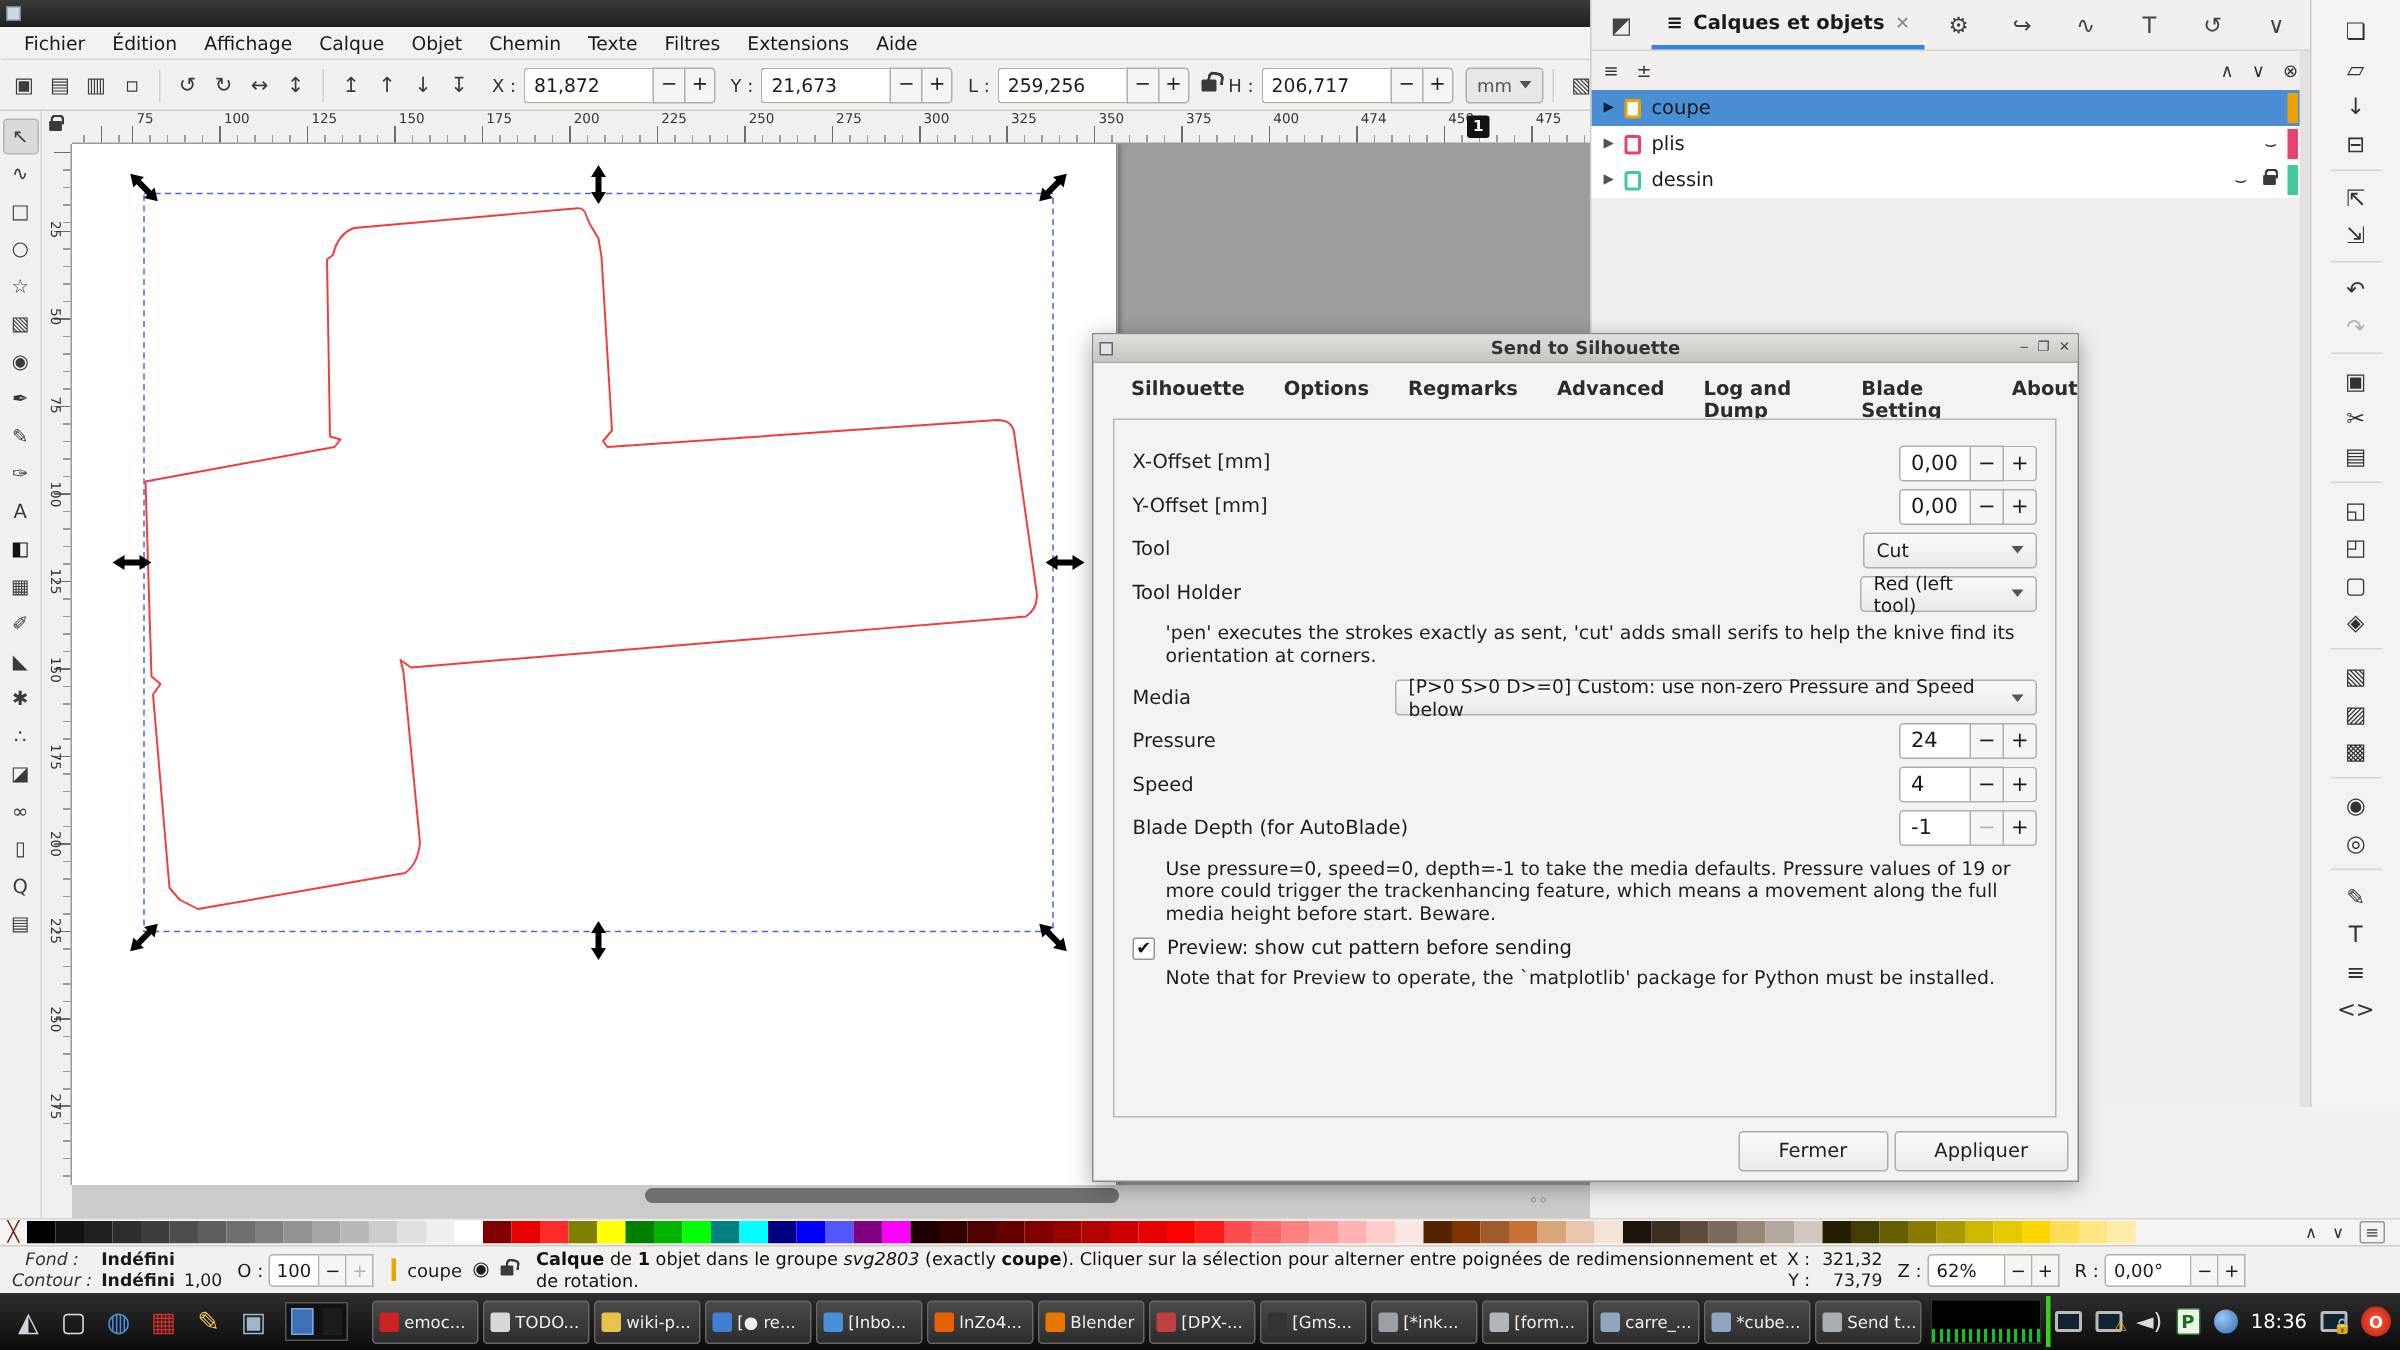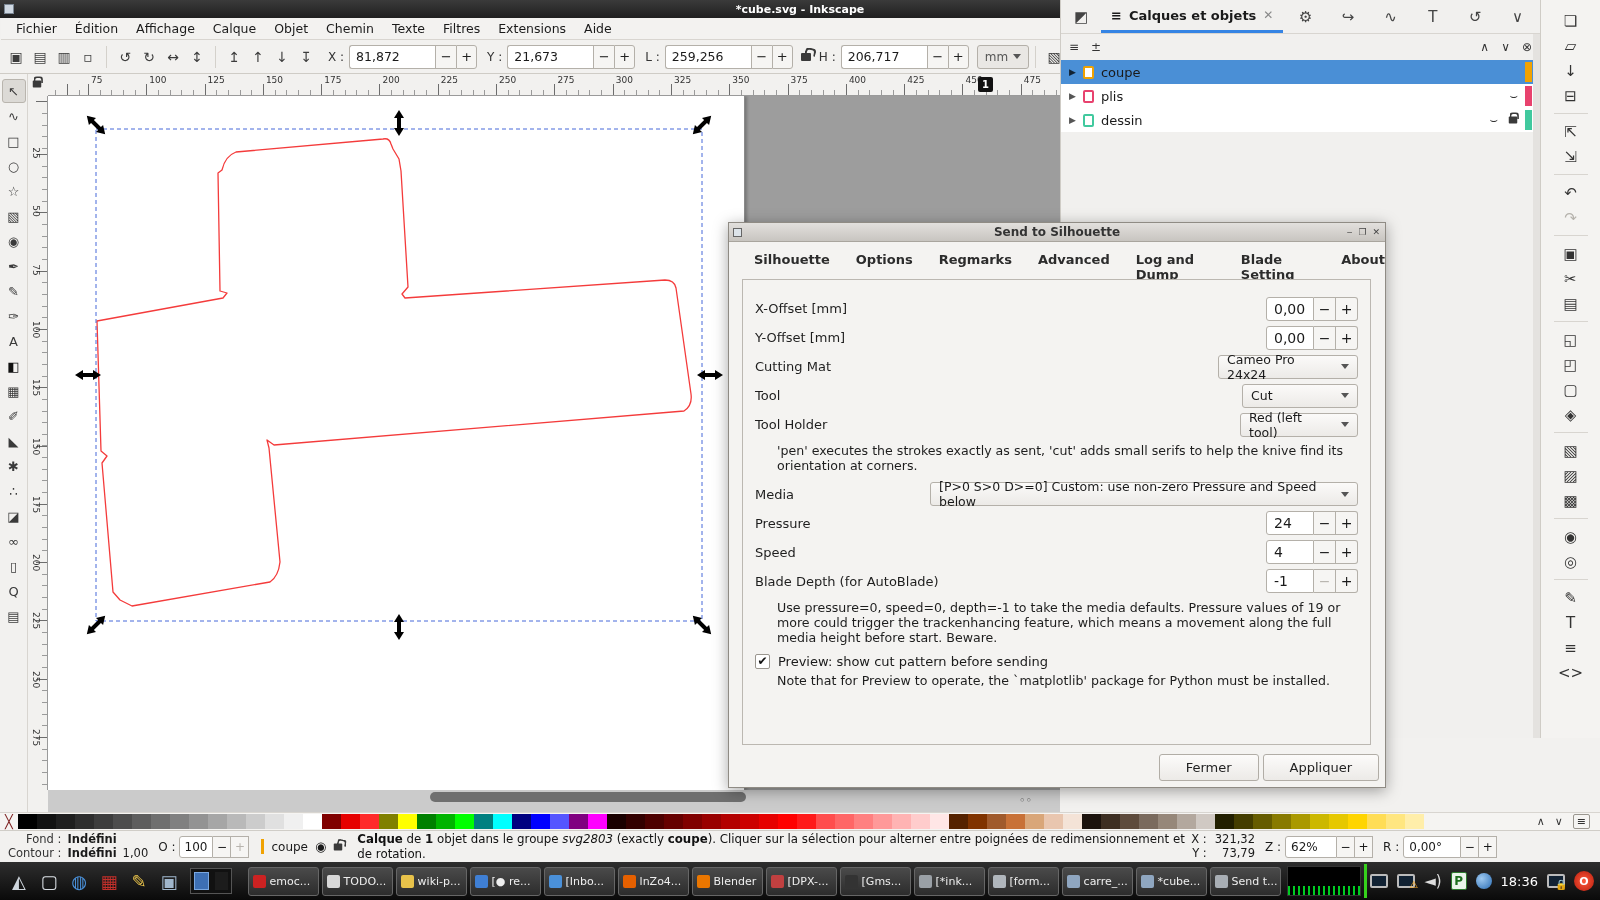--- a/index.html
+++ b/index.html
@@ -118,21 +118,21 @@
   .palette { position:absolute; left:0; top:812px; width:1600px; height:18px; background:#f5f4f2; border-top:1px solid #d8d5d0; display:flex; align-items:center; }
   .pal-none { width:18px; height:15px; display:flex; align-items:center; justify-content:center; color:#7a1b1b; font-weight:bold; font-size:13px; }
   .swatches { display:flex; height:15px; overflow:hidden; flex:1; }
   .swatch { flex:0 0 19px; height:15px; }
   .pal-ctrl { display:flex; gap:10px; padding:0 10px; color:#333; font-size:11px; align-items:center; }
   .pal-menu { border:1px solid #9a968f; border-radius:2px; padding:0 3px; }
 
   
   .statusbar { position:absolute; left:0; top:830px; width:1600px; height:32px; background:#f2f1ef; border-top:1px solid #d0cdc7; display:flex; align-items:center; font-size:12px; }
   .st-colors { display:grid; grid-template-columns:auto auto auto; column-gap:6px; line-height:1.15; padding-left:8px; font-size:11.5px; }
-  .st-colors .lbl { color:#333; text-align:right; }
+  .st-colors .lbl { color:#333; text-align:center;font-style:italic; }
   .st-colors .vb { font-weight:bold; }
   .st-op { display:flex; align-items:center; margin-left:10px; gap:3px; }
   .mini-spin { display:flex; height:22px; }
   .mini-spin .dval { background:#fff; border:1px solid #b4b0a9; border-radius:3px 0 0 3px; display:flex; align-items:center; padding:0 5px; }
   .mini-spin .sbtn { width:18px; background:#f6f5f3; border:1px solid #b4b0a9; border-left:none; display:flex; align-items:center; justify-content:center; }
   .mini-spin .sbtn.dim { color:#b8b4ae; }
   .layer-widget { display:flex; align-items:center; gap:7px; margin-left:12px; }
   .lw-bar { width:3px; height:15px; background:#f0a202; }
   .eye-glyph { font-size:13px; }
   .st-msg { flex:1; margin-left:14px; line-height:1.2; font-size:11.8px; color:#111; max-width:830px; }
@@ -161,21 +161,20 @@
   .pbadge { width:16px; height:18px; background:#eaf4ea; border:1px solid #2c7a2c; border-radius:2px; color:#1c6e1c; font-weight:bold; font-size:12px; display:flex; align-items:center; justify-content:center; }
   .globe { width:16px; height:16px; border-radius:50%; background:radial-gradient(circle at 35% 35%,#9ec9f0,#2a6db5); }
 </style>
 </head>
 <body>
 
 <div class="screen">
 
   <div class="titlebar">
     <div class="appicon"></div>
-    <div class="ttext">*cube.svg - Inkscape</div>
     <div class="wbtns">
       <span>–</span>
       <span>❐</span>
       <span class="wb-close">✕</span>
     </div>
   </div>
 
   <div class="menubar" id="menubar">
       <span class="menu-item">Fichier</span>
       <span class="menu-item">Édition</span>
@@ -286,21 +285,21 @@
         <span class="rnum" style="left: 273.2px;">175</span>
         <span class="rnum" style="left: 331.5px;">200</span>
         <span class="rnum" style="left: 389.8px;">225</span>
         <span class="rnum" style="left: 448.1px;">250</span>
         <span class="rnum" style="left: 506.4px;">275</span>
         <span class="rnum" style="left: 564.7px;">300</span>
         <span class="rnum" style="left: 623px;">325</span>
         <span class="rnum" style="left: 681.3px;">350</span>
         <span class="rnum" style="left: 739.6px;">375</span>
         <span class="rnum" style="left: 797.9px;">400</span>
-        <span class="rnum" style="left: 856.2px;">425</span>
+        <span class="rnum" style="left: 856.2px;">474</span>
         <span class="rnum" style="left: 914.5px;">450</span>
         <span class="rnum" style="left: 972.8px;">475</span>
       </div>
     <div class="ruler-left" id="ruler-left">
         <span class="rnum" style="top: 52px;">25</span>
         <span class="rnum" style="top: 110.3px;">50</span>
         <span class="rnum" style="top: 168.6px;">75</span>
         <span class="rnum" style="top: 226.9px;">100</span>
         <span class="rnum" style="top: 285.2px;">125</span>
         <span class="rnum" style="top: 343.5px;">150</span>
@@ -451,27 +450,20 @@
           <span class="sbtn">−</span>
           <span class="sbtn">+</span>
         </span>
       </div>
       <div class="drow">
         <span class="dlabel">Y-Offset [mm]</span>
         <span class="dspin">
           <span class="dval">0,00</span>
           <span class="sbtn">−</span>
           <span class="sbtn">+</span>
-        </span>
-      </div>
-      <div class="drow">
-        <span class="dlabel">Cutting Mat</span>
-        <span class="ddrop" style="width:140px">
-          <span>Cameo Pro 24x24</span>
-          <span class="dd-arrow"></span>
         </span>
       </div>
       <div class="drow">
         <span class="dlabel">Tool</span>
         <span class="ddrop" style="width:116px">
           <span>Cut</span>
           <span class="dd-arrow"></span>
         </span>
       </div>
       <div class="drow">

